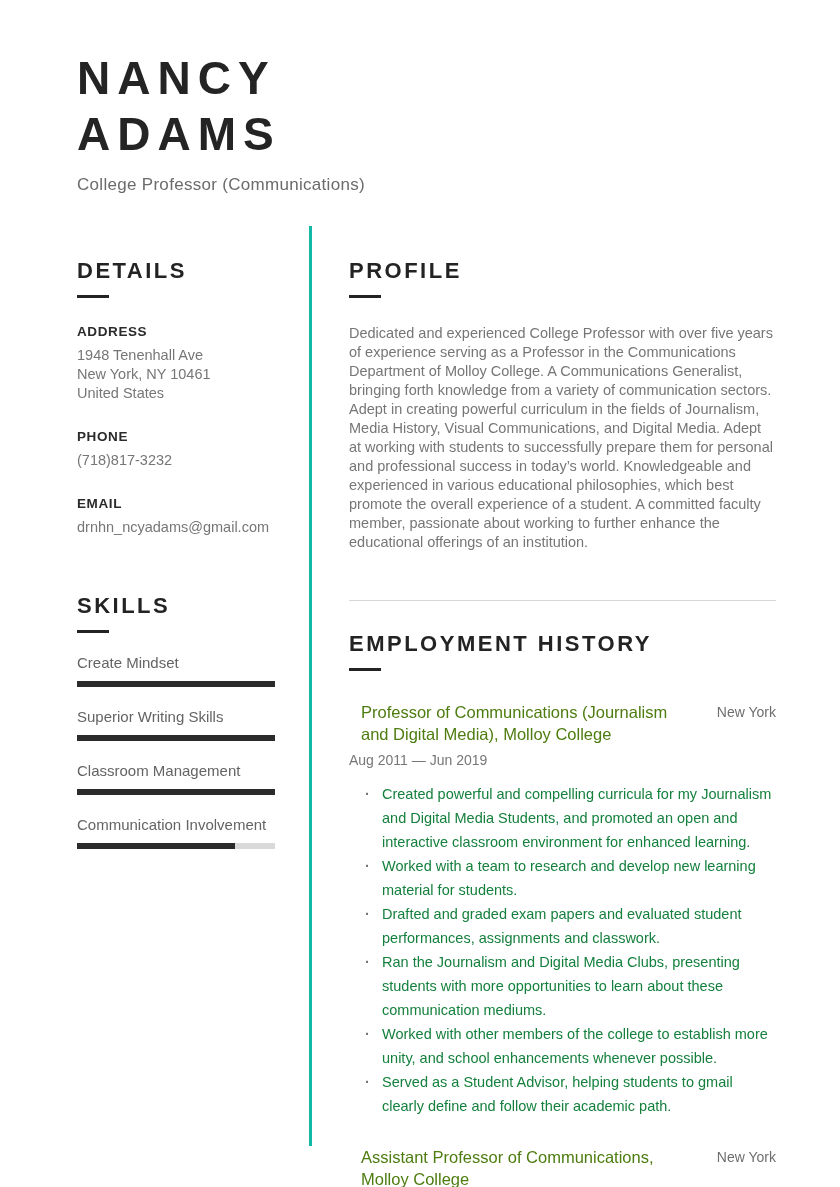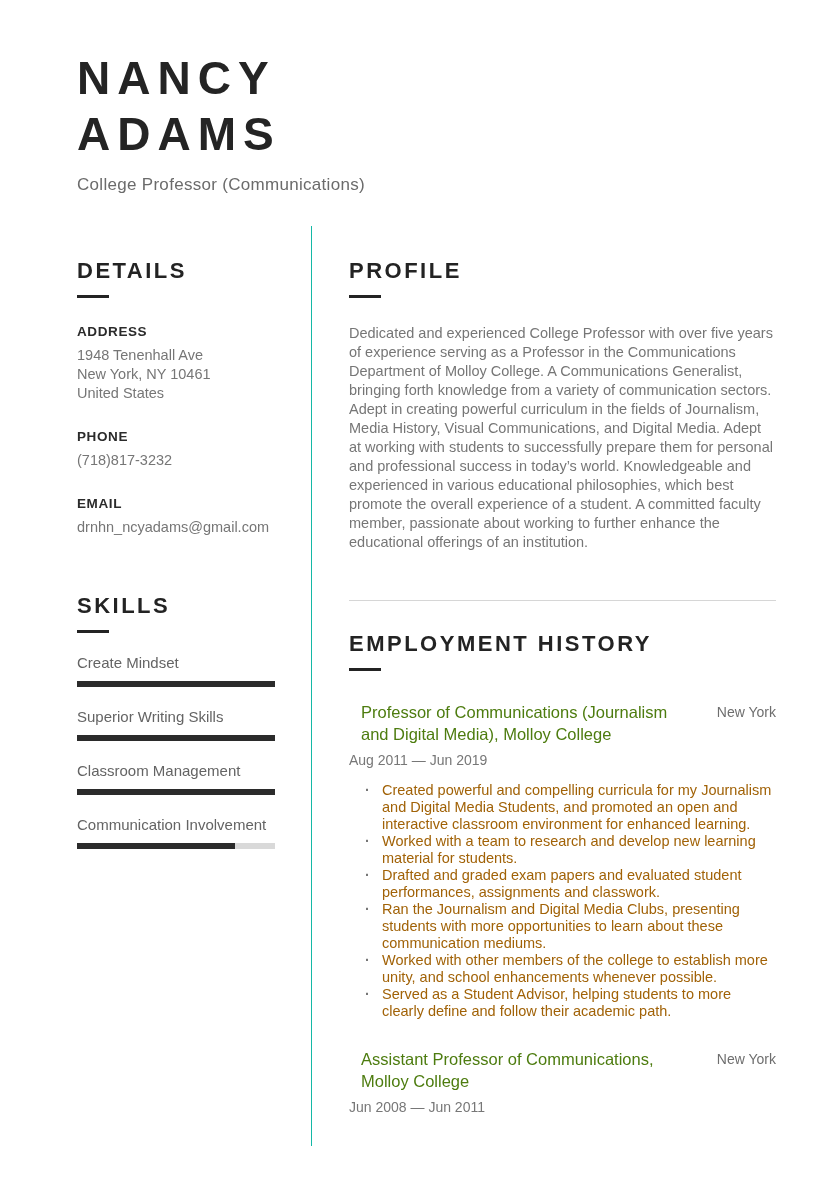--- a/index.html
+++ b/index.html
@@ -12,21 +12,21 @@
   }
   .page { position:relative; width:840px; height:1187px; background:#fff;padding-left:13px; }
 
   
   .header { padding:50px 64px 0 64px; }
   .name { font-size:46px; font-weight:700; letter-spacing:7px; line-height:56px; color:#242424; }
   .subtitle { margin-top:13px; font-size:17px; color:#6b6b6b; letter-spacing:0.3px; }
 
   
   .columns { display:flex; margin-top:31px; height:920px; }
-  .col-left  { width:299px; border-right:1px solid #14b8a6; padding:0 36px 0 64px; }
+  .col-left  { width:299px; border-right:3px solid #14b8a6; padding:0 36px 0 64px; }
   .col-right { flex:1; padding:0 64px 0 37px; }
 
   
   .section-title { margin-top:32px; font-size:22px; font-weight:700; letter-spacing:2.5px; color:#232323; }
   .title-rule { width:32px; height:3px; background:#232323; margin-top:11px; }
 
   
   .field-label { margin-top:26px; font-size:13.5px; font-weight:700; letter-spacing:0.6px; color:#2b2b2b; }
   .gray { color:#767676; font-size:14.5px; line-height:19px; }
   .field-value { margin-top:7px; }
@@ -44,21 +44,21 @@
   .employment .section-title { margin-top:30px; }
 
   
   .job { margin-top:30px; }
   .job + .job { margin-top:28px; }
   .job-header { display:flex; justify-content:space-between; align-items:flex-start; }
   .job-title { font-size:16.5px; font-weight:400; color:#4d7c0f; line-height:22px; max-width:335px;margin-left:12px; }
   .job-location { font-size:14px; color:#6e6e6e; padding-top:3px; white-space:nowrap; }
   .job-dates { margin-top:7px; font-size:14px; color:#777777; }
   .job-bullets { margin-top:14px; list-style:none; padding-left:33px; }
-  .job-bullets li { position:relative; font-size:14.5px; line-height:17px; color:#a16207; }
+  .job-bullets li { position:relative; font-size:14.5px; line-height:24px; color:#15803d; }
   .job-bullets li::before {
     content:"\00B7";
     position:absolute; left:-17px; top:0;
     color:#767676; font-weight:700;
   }
 </style>
 </head>
 <body>
 
 <div class="page">
@@ -144,21 +144,21 @@
             <div class="job-title">Professor of Communications (Journalism and Digital Media), Molloy College</div>
             <div class="job-location">New York</div>
           </div>
           <div class="job-dates">Aug 2011 — Jun 2019</div>
           <ul class="job-bullets">
             <li>Created powerful and compelling curricula for my Journalism and Digital Media Students, and promoted an open and interactive classroom environment for enhanced learning.</li>
             <li>Worked with a team to research and develop new learning material for students.</li>
             <li>Drafted and graded exam papers and evaluated student performances, assignments and classwork.</li>
             <li>Ran the Journalism and Digital Media Clubs, presenting students with more opportunities to learn about these communication mediums.</li>
             <li>Worked with other members of the college to establish more unity, and school enhancements whenever possible.</li>
-            <li>Served as a Student Advisor, helping students to more clearly define and follow their academic path.</li>
+            <li>Served as a Student Advisor, helping students to gmail clearly define and follow their academic path.</li>
           </ul>
         </div>
 
         <div class="job">
           <div class="job-header">
             <div class="job-title">Assistant Professor of Communications, Molloy College</div>
             <div class="job-location">New York</div>
           </div>
           <div class="job-dates">Jun 2008 — Jun 2011</div>
         </div>

